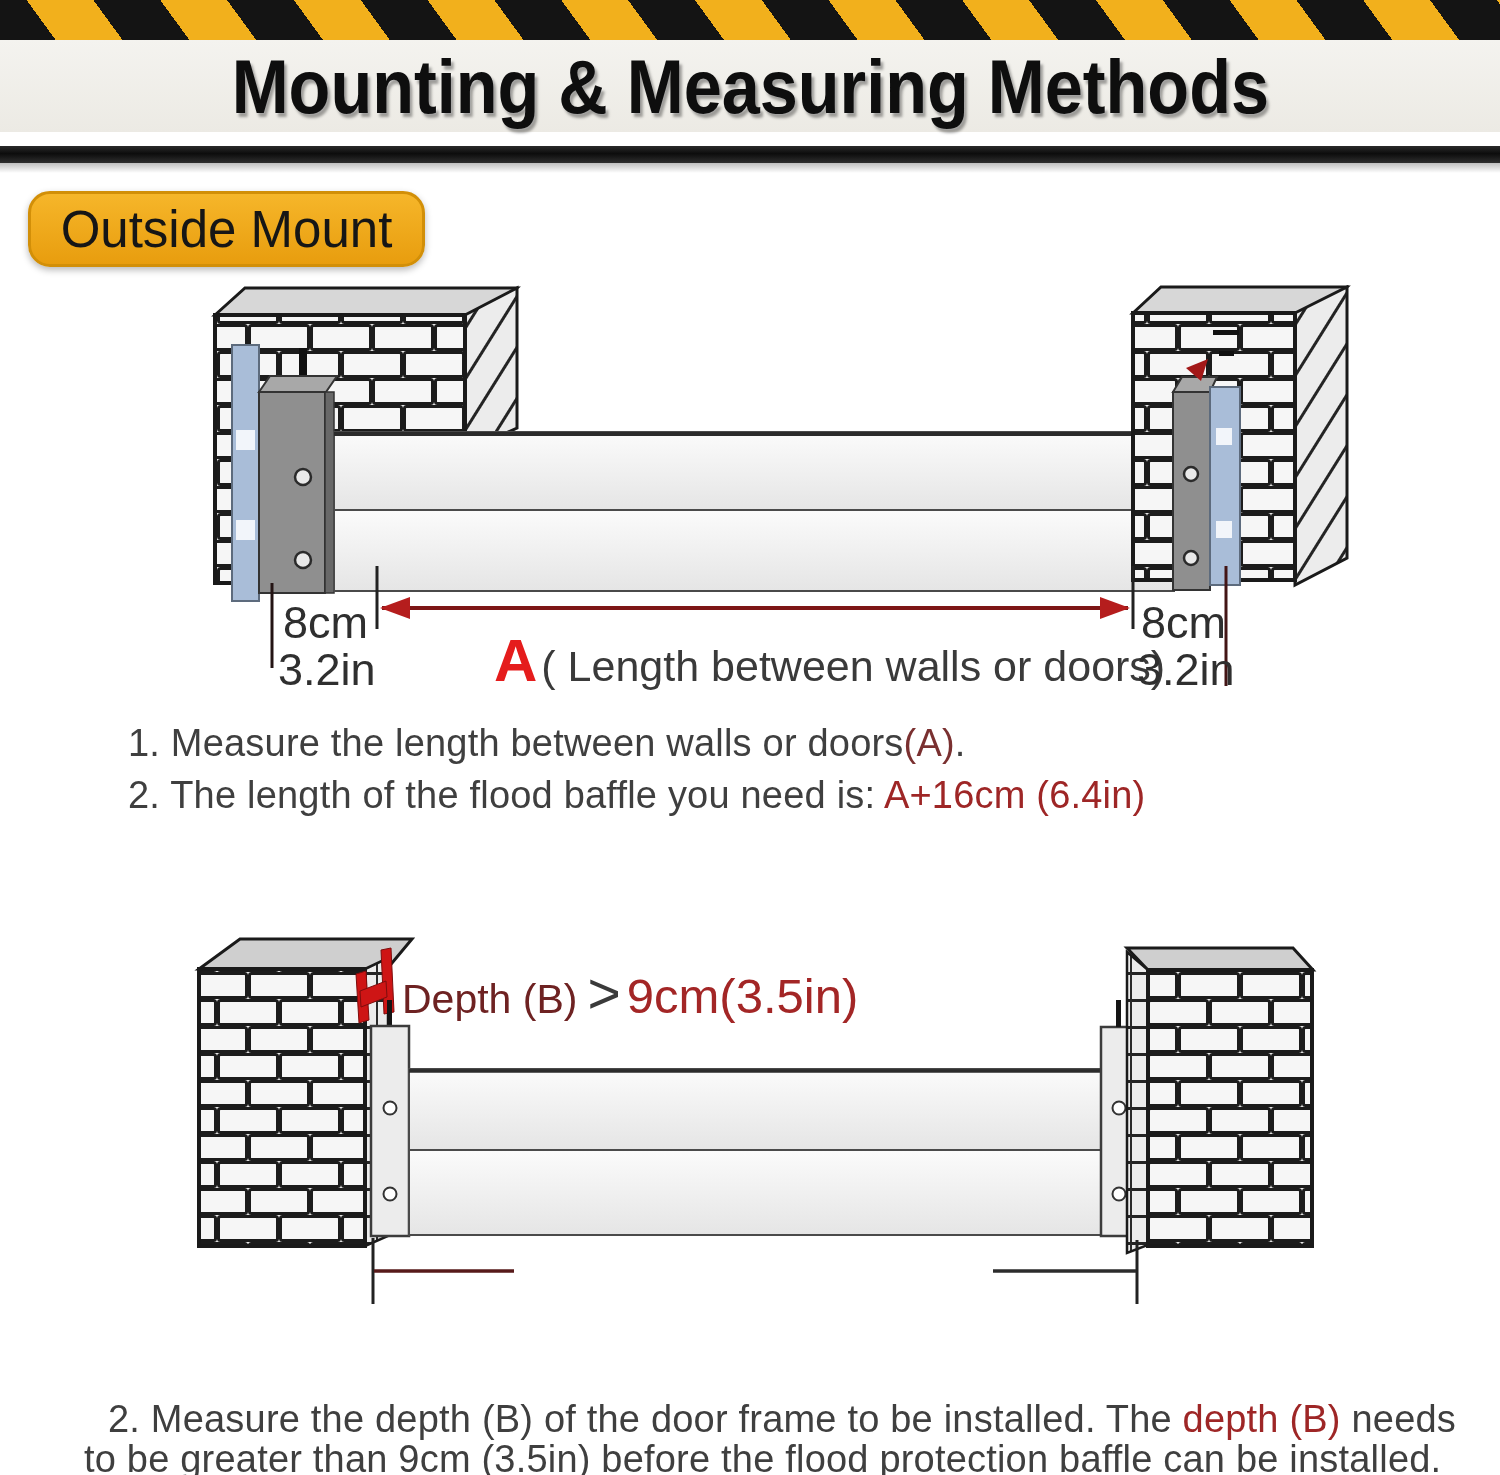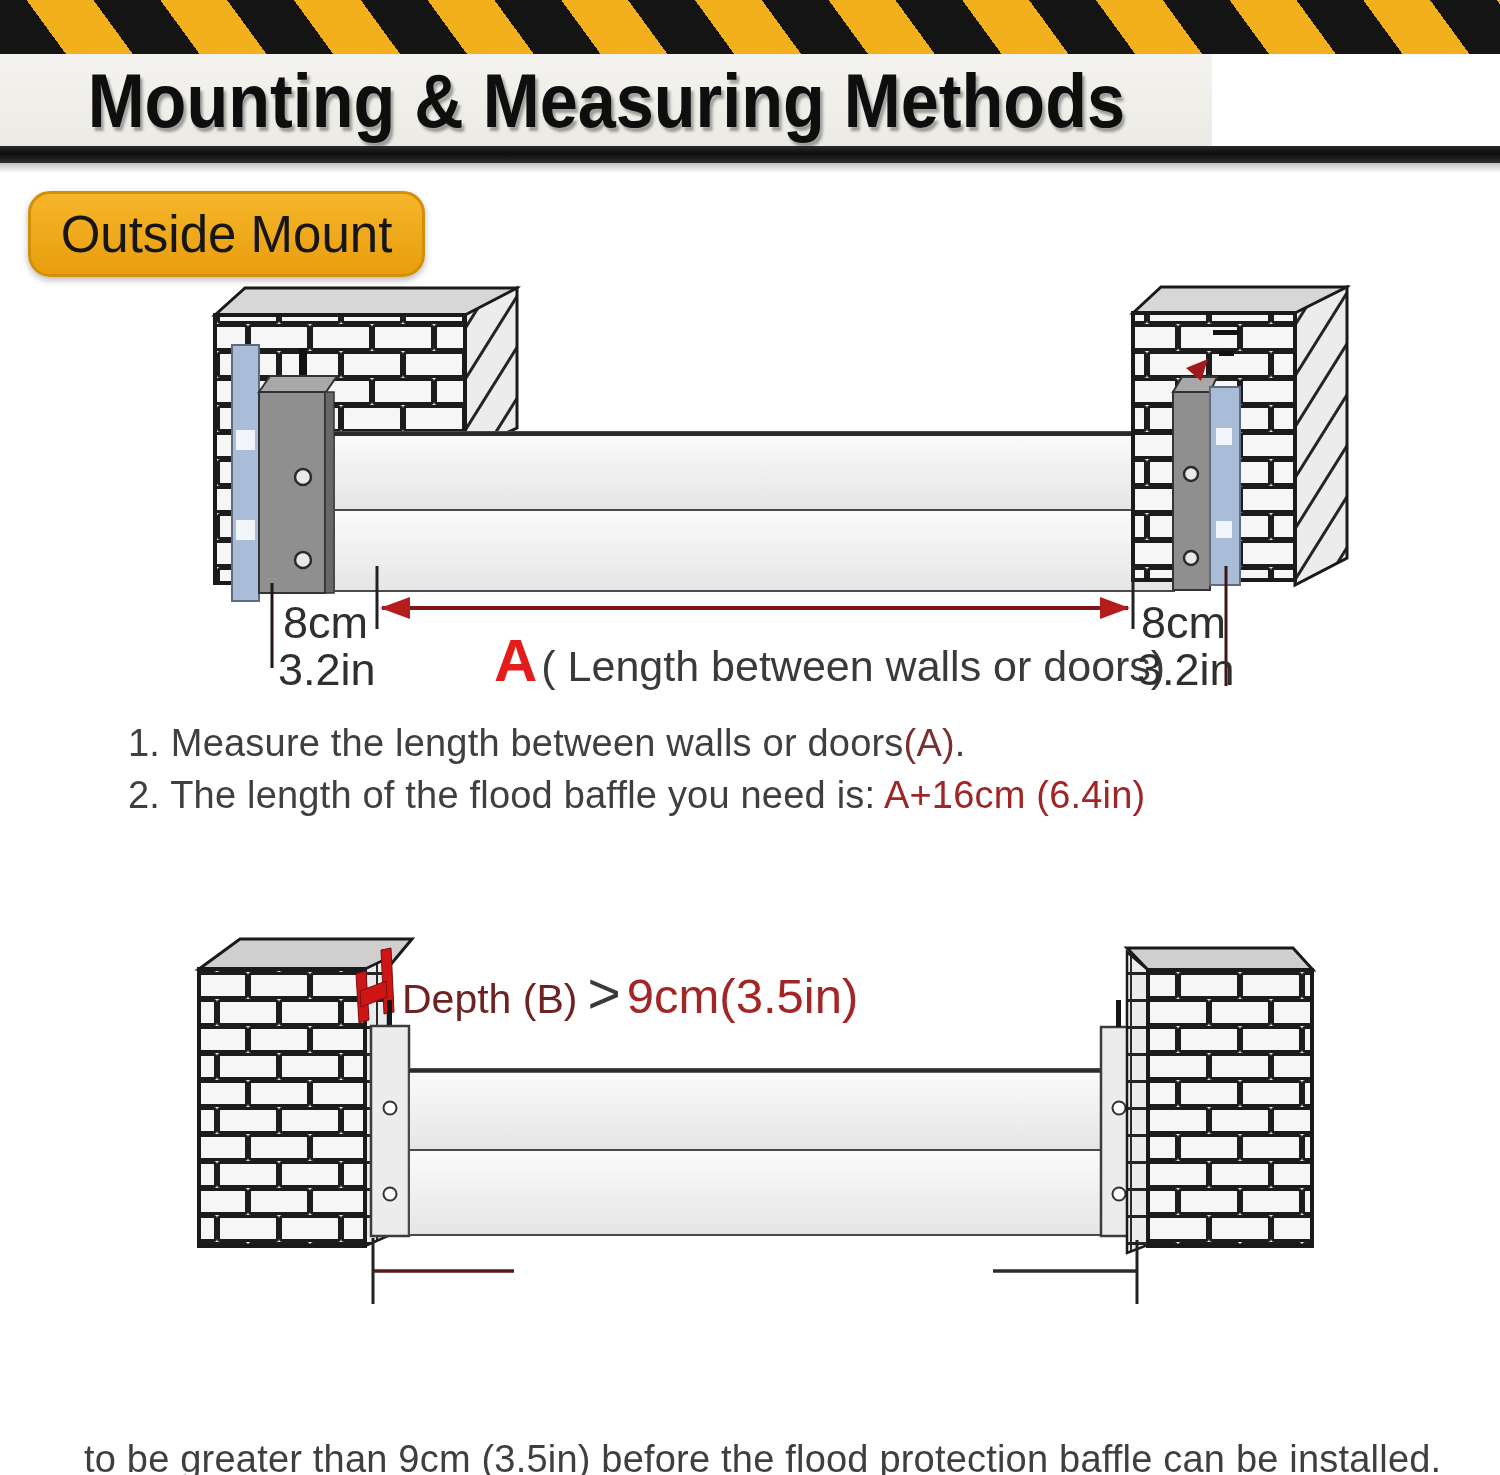--- a/index.html
+++ b/index.html
@@ -4,33 +4,33 @@
 <style>
   html,body{margin:0;padding:0;background:#fff;}
   .page{position:relative;width:1500px;height:1475px;background:#ffffff;overflow:hidden;
         font-family:"Liberation Sans",sans-serif;}
 
   
   .caution{position:absolute;top:0;left:0;width:1500px;height:54px;overflow:hidden;}
   .stripes{position:absolute;top:-18px;left:-40px;width:1620px;height:96px;
            transform:rotate(-1.1deg);
            background:repeating-linear-gradient(55deg,#f2b01c 0 54px,#141414 54px 108px);}
-  .titleband{position:absolute;top:54px;left:0;width:1212px;height:92px;
+  .titleband{position:absolute;top:40px;left:0;width:1500px;height:92px;
              background:linear-gradient(180deg,#f4f3ef,#eceae4);
              display:flex;align-items:center;justify-content:center;}
   .titleband h1{margin:0;font-size:76px;font-weight:bold;color:#0e0e0e;
                 letter-spacing:0px;transform:scaleX(0.9);white-space:nowrap;
                 text-shadow:3px 4px 3px rgba(0,0,0,.35),1px 1px 0 rgba(255,255,255,.6);}
   .titlebar{position:absolute;top:146px;left:0;width:1500px;height:17px;
             background:linear-gradient(180deg,#2a2a2a,#0c0c0c 45%,#2f2f2f);}
   .titlebar-shadow{position:absolute;top:163px;left:0;width:1500px;height:10px;
             background:linear-gradient(180deg,rgba(0,0,0,.25),rgba(0,0,0,0));}
 
   
-  .badge{position:absolute;left:28px;width:397px;height:86px;
+  .badge{position:absolute;left:28px;width:397px;height:76px;
          background:linear-gradient(180deg,#f6b62a,#e89d0e);
          border:3px solid #d28f08;border-radius:22px;box-sizing:border-box;
          display:flex;align-items:center;justify-content:center;
          font-size:51px;color:#161616;box-shadow:0 3px 7px rgba(0,0,0,.28);}
   .badge-outside{top:191px;}
   .badge-inside{top:838px;}
 
   
   svg.diag{position:absolute;left:0;display:block;}
   .diag-outside{top:285px;width:1500px;height:430px;}
@@ -232,17 +232,20 @@
       <line x1="993" y1="1271" x2="1136" y2="1271" stroke="#2c2c2c" stroke-width="3.5"></line>
     </g>
   </svg>
 
   <div class="ov depthlabel">
     <span class="d1">Depth (B)</span>
     <span class="d2">&gt;</span>
     <span class="d3">9cm(3.5in)</span>
   </div>
 
+  <div class="step in-step2">
+    <span>2. Measure the depth (B) of the door frame to be installed. The </span><span class="em-red">depth (B)</span><span> needs</span>
+  </div>
   <div class="step in-step3">
     <span>to be greater than 9cm (3.5in) before the flood protection baffle can be installed.</span>
   </div>
 
 </div>
 
 </body></html>

